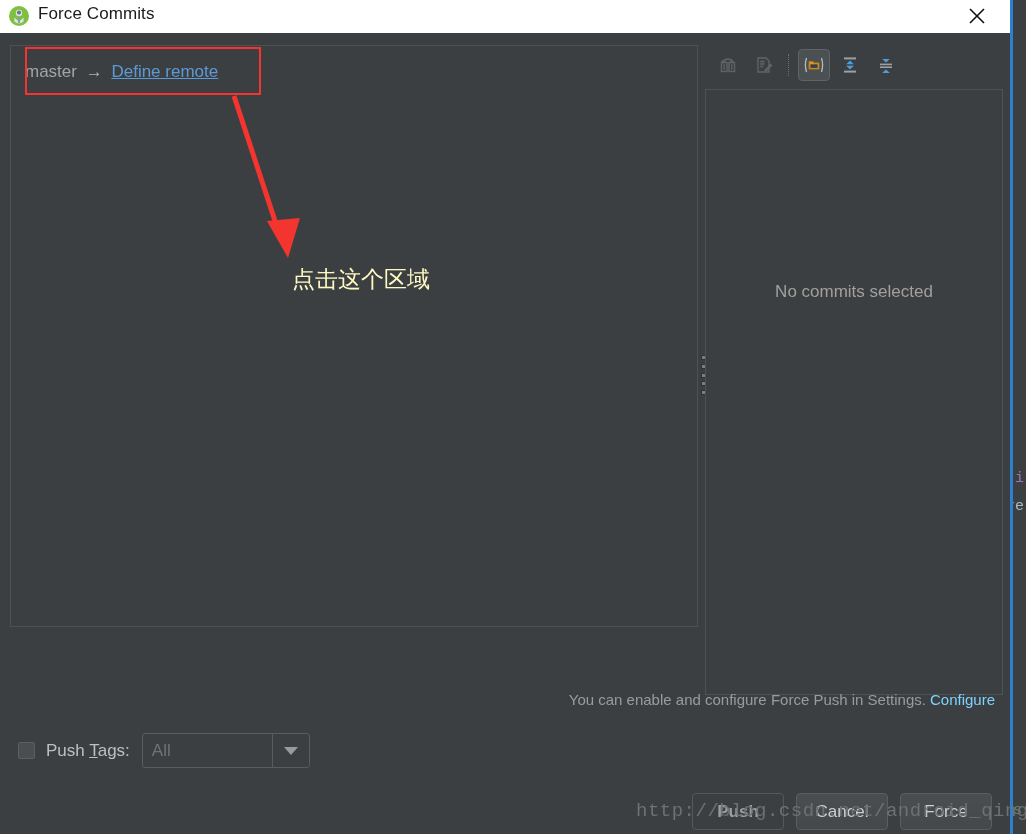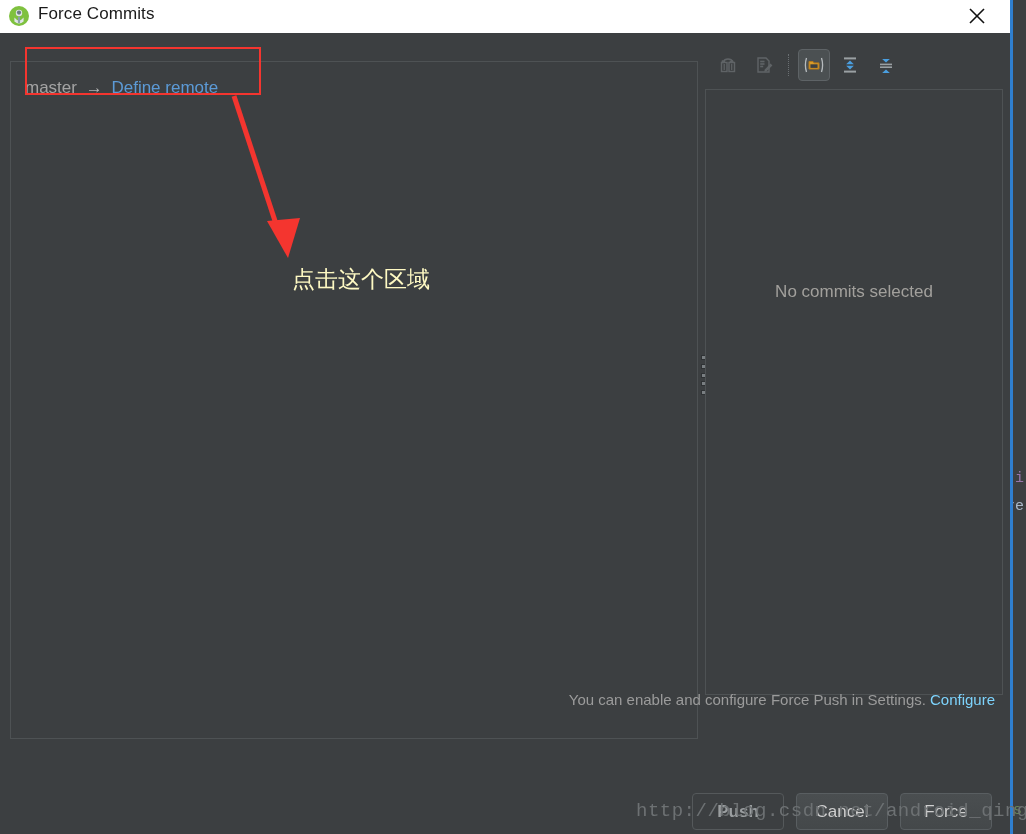--- a/index.html
+++ b/index.html
@@ -88,26 +88,25 @@
     width: 1010px;
     height: 801px;
     background: #3c3f41;
   }
 
   
   .commits-panel {
     position: absolute;
     left: 10px; top: 12px;
     width: 688px;
-    height: 678px;
+    height: 582px;
     background: #3c3f41;
     border: 1px solid #4e5254;
     box-sizing: border-box;
     overflow: hidden;
-    margin-top: 16px;
   }
   .branch-row {
     position: absolute;
     left: 14px; top: 16px;
     font-size: 17px;
     color: #a4a4a4;
     white-space: nowrap;
   }
   .branch-arrow { color: #b4b4b4; padding: 0 4px; font-size: 17px; }
   .define-remote {
@@ -441,20 +440,32 @@
 
         <div class="diff-area">
           <div class="no-commits">No commits selected</div>
         </div>
       </div>
 
       <div class="force-hint">
         <span>You can enable and configure Force Push in Settings.</span><span class="cfg">Configure</span>
       </div>
 
+      <div class="tags-row">
+        <div class="chk"></div>
+        <div class="tags-label">
+          <span>Push </span><u>T</u><span>ags:</span>
+        </div>
+        <div class="combo">
+          <span class="combo-value">All</span>
+          <span class="combo-arrow">
+              <i></i>
+            </span>
+        </div>
+      </div>
 
       <div class="btn-row">
         <div class="btn primary">Push</div>
         <div class="btn">Cancel</div>
         <div class="btn">Force</div>
       </div>
 
     </div>
   </div>
 

